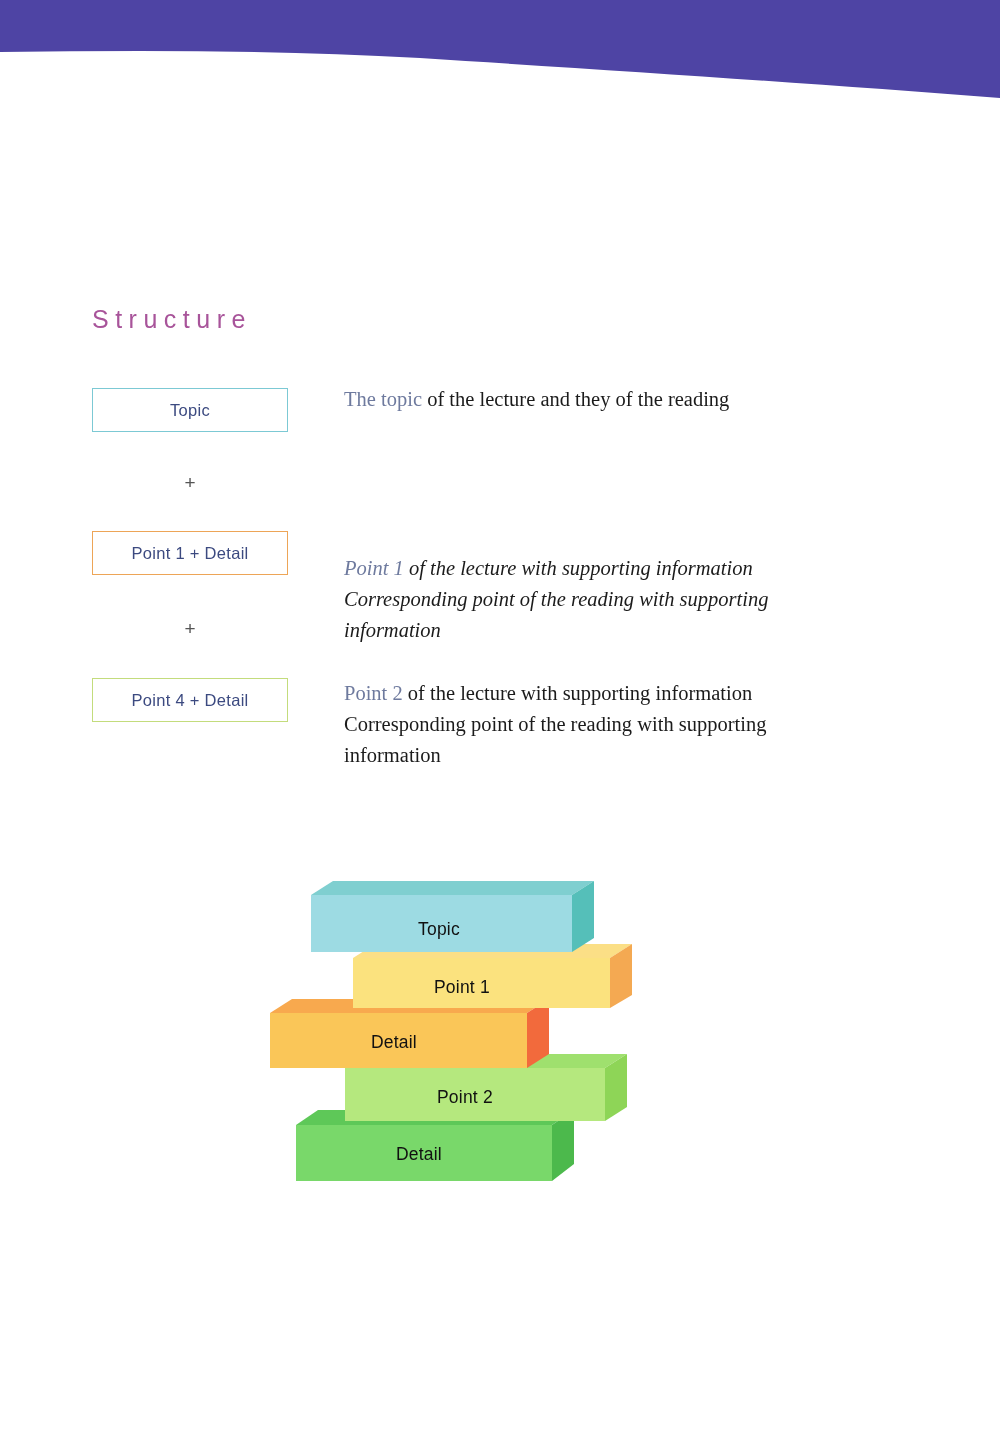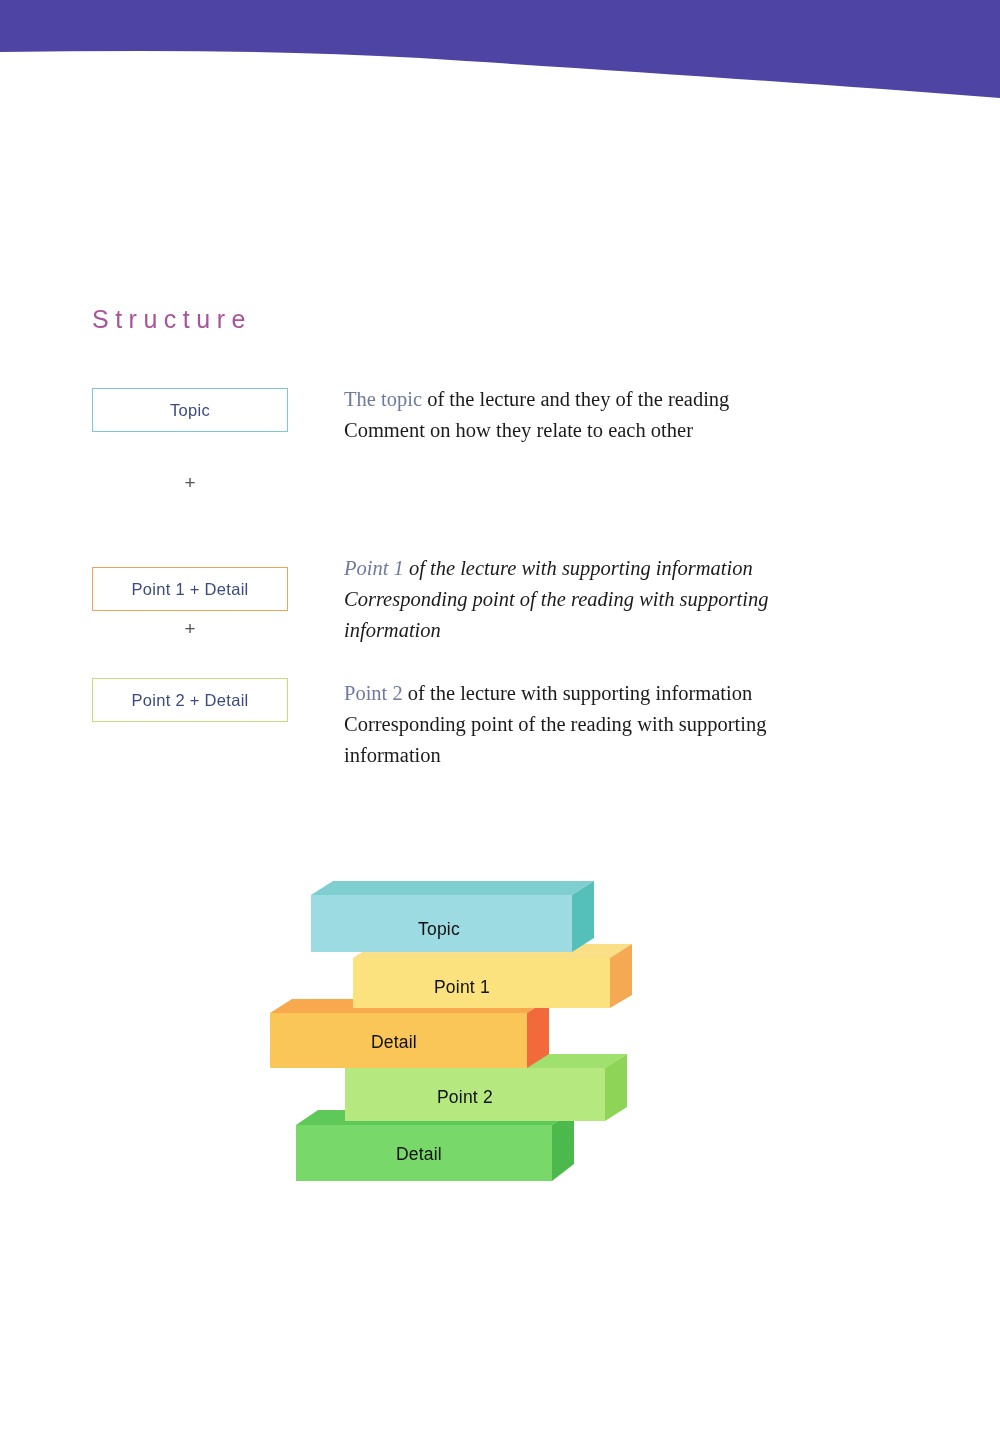--- a/index.html
+++ b/index.html
@@ -59,21 +59,21 @@
     border: 1.6px solid #6ec6d2;
     background: #ffffff;
     display: flex;
     align-items: center;
     justify-content: center;
     font-size: 16.5px;
     color: #3c4a80;
     letter-spacing: 0.3px;
   }
   .label-box.topic   { top: 388px; border-color: #7cc9d4; }
-  .label-box.point1  { top: 531px; border-color: #eda557; margin-top: 36px; }
+  .label-box.point1  { top: 531px; border-color: #eda557; }
   .label-box.point2  { top: 678px; border-color: #c3dc7c; }
 
   
   .plus {
     position: absolute;
     left: 92px;
     width: 196px;
     text-align: center;
     font-size: 19px;
     color: #555555;
@@ -137,26 +137,25 @@
 
   <div class="plus p1">+</div>
 
   <div class="label-box point1" style="border-color: rgb(237, 165, 87);">
     <span>Point 1 + Detail</span>
   </div>
 
   <div class="plus p2">+</div>
 
   <div class="label-box point2" style="border-color: rgb(195, 220, 124);">
-    <span>Point 2 + Detail</span>
+    <span>Point 4 + Detail</span>
   </div>
 
   <div class="para a">
     <span class="hl" style="color: rgb(110, 122, 158);">The topic</span><span> of the lecture and they of the reading</span><br>
-    <span>Comment on how they relate to each other</span>
   </div>
 
   <div class="para b">
     <span class="hl" style="color: rgb(110, 122, 158);">Point 1</span><span> of the lecture with supporting information</span><br>
     <span>Corresponding point of the reading with supporting</span><br>
     <span>information</span>
   </div>
 
   <div class="para c">
     <span class="hl" style="color: rgb(110, 122, 158);">Point 2</span><span> of the lecture with supporting information</span><br>

